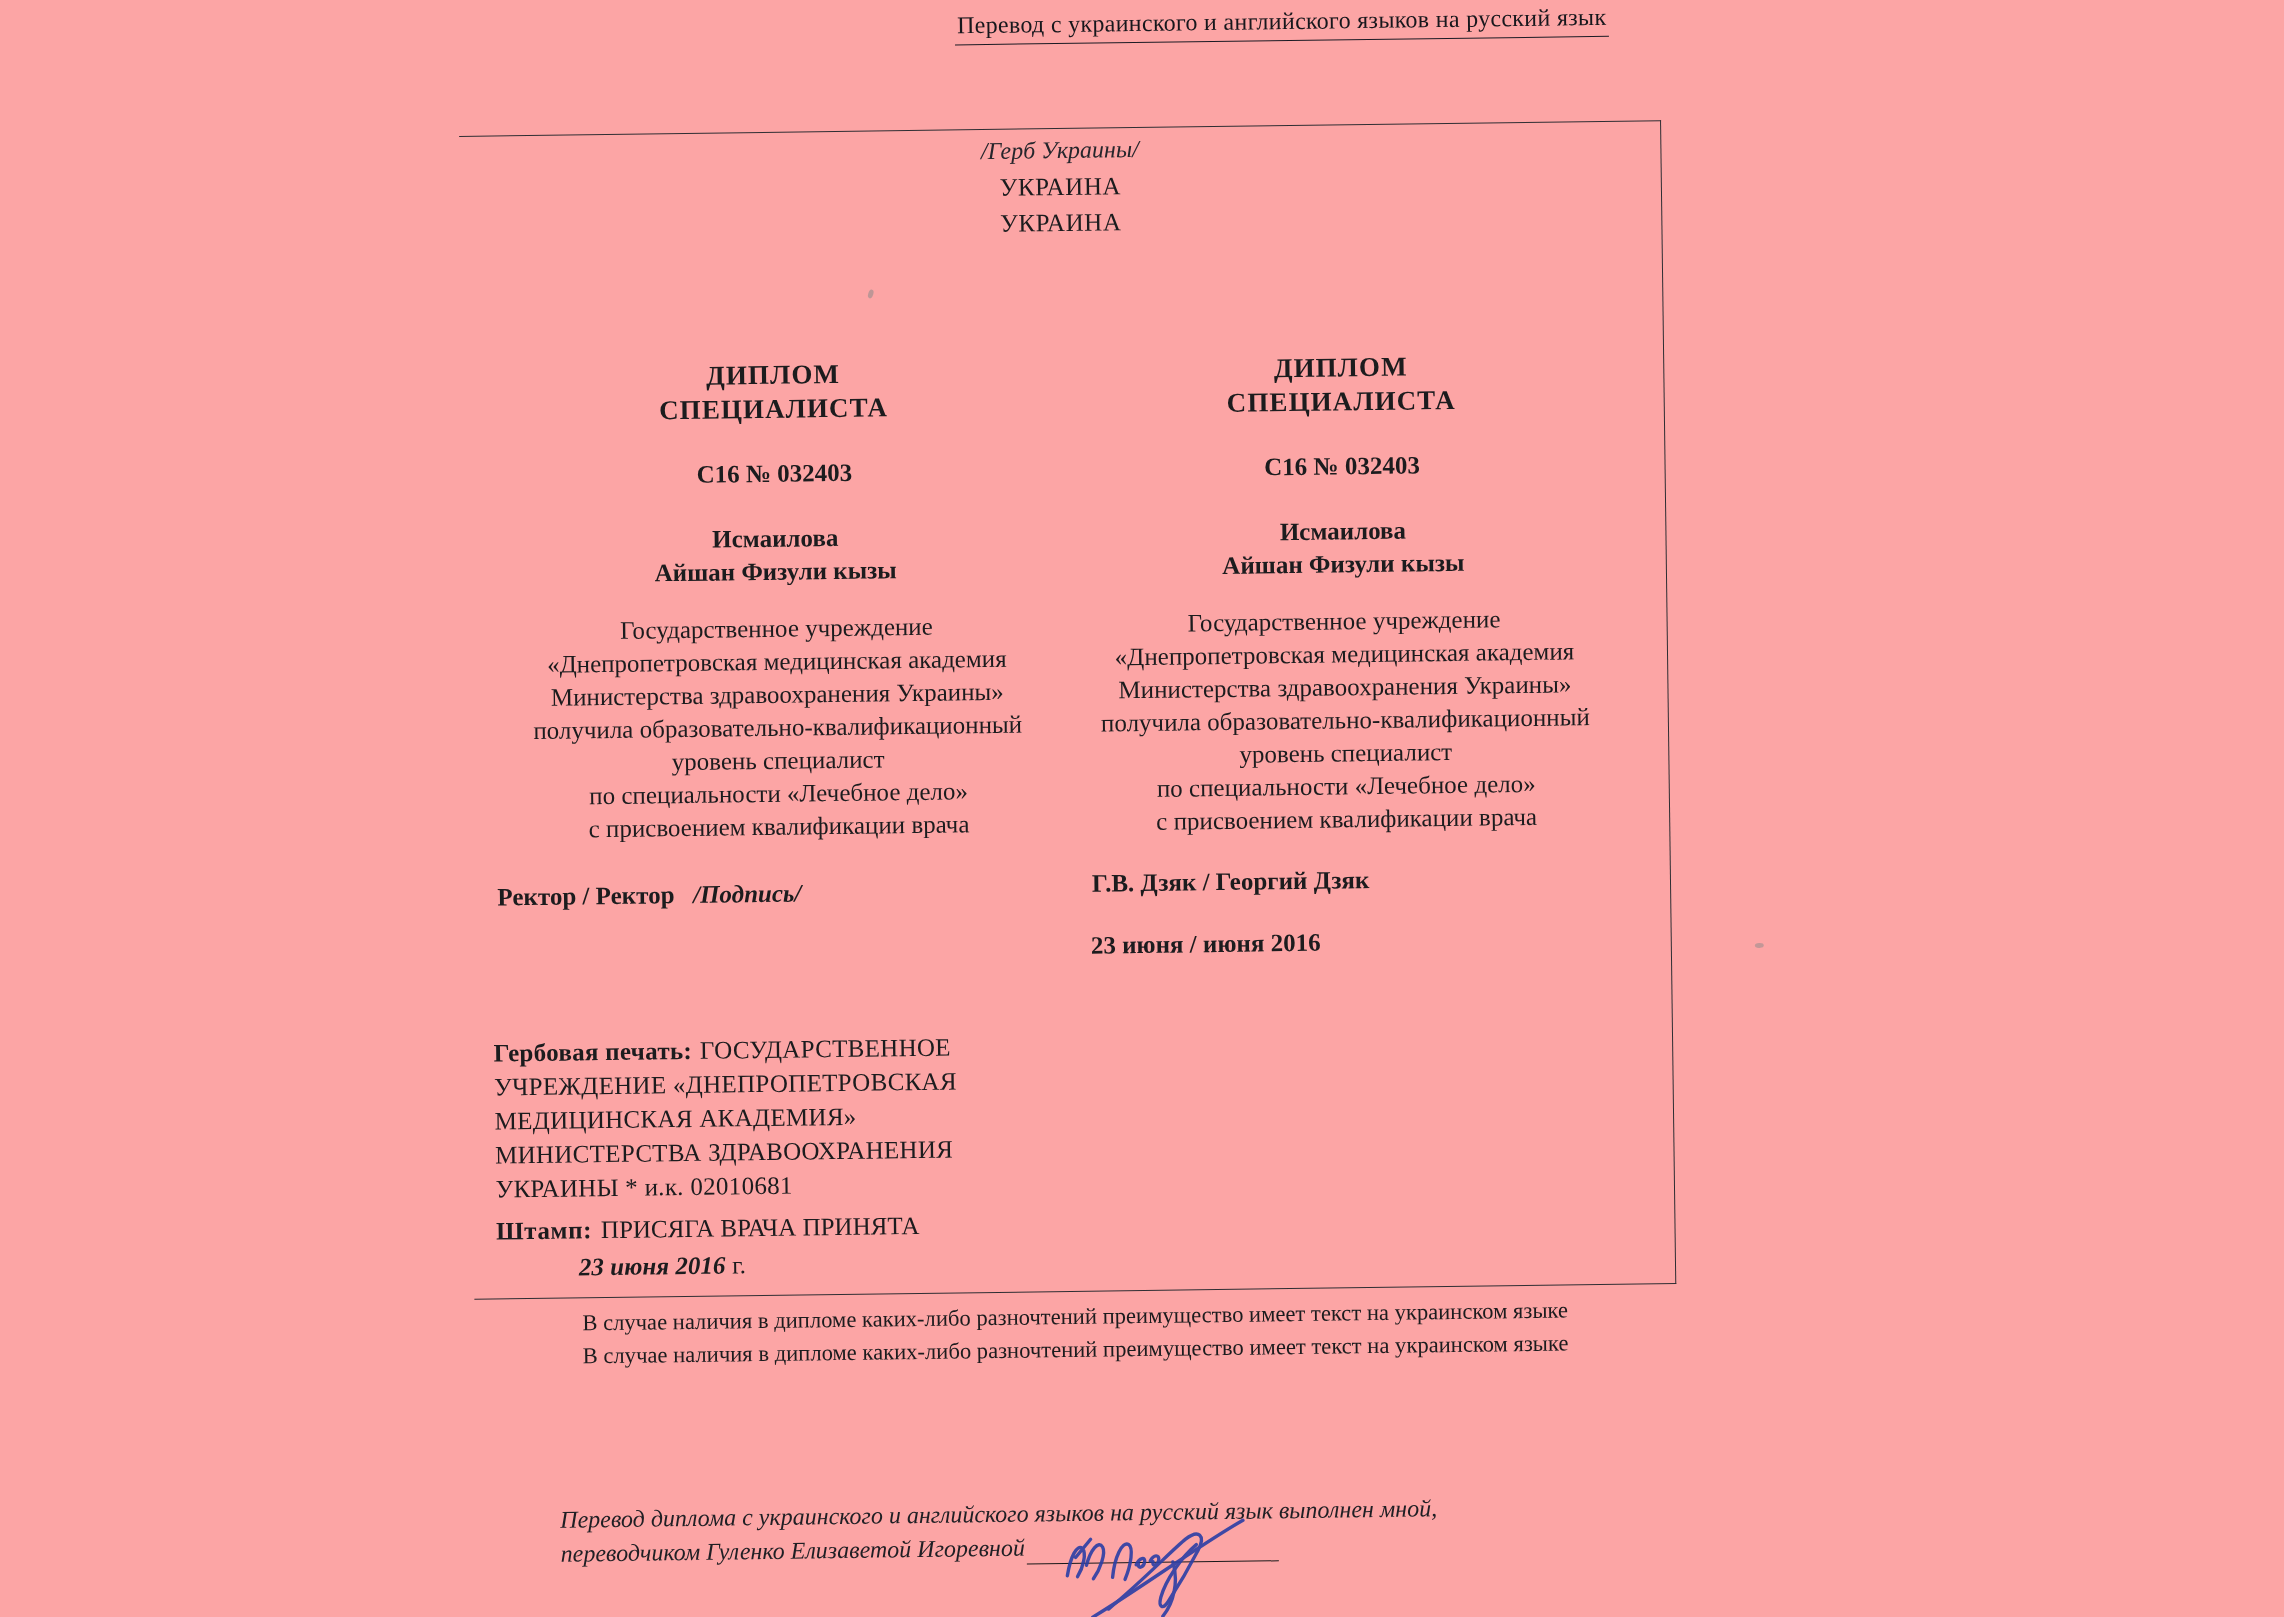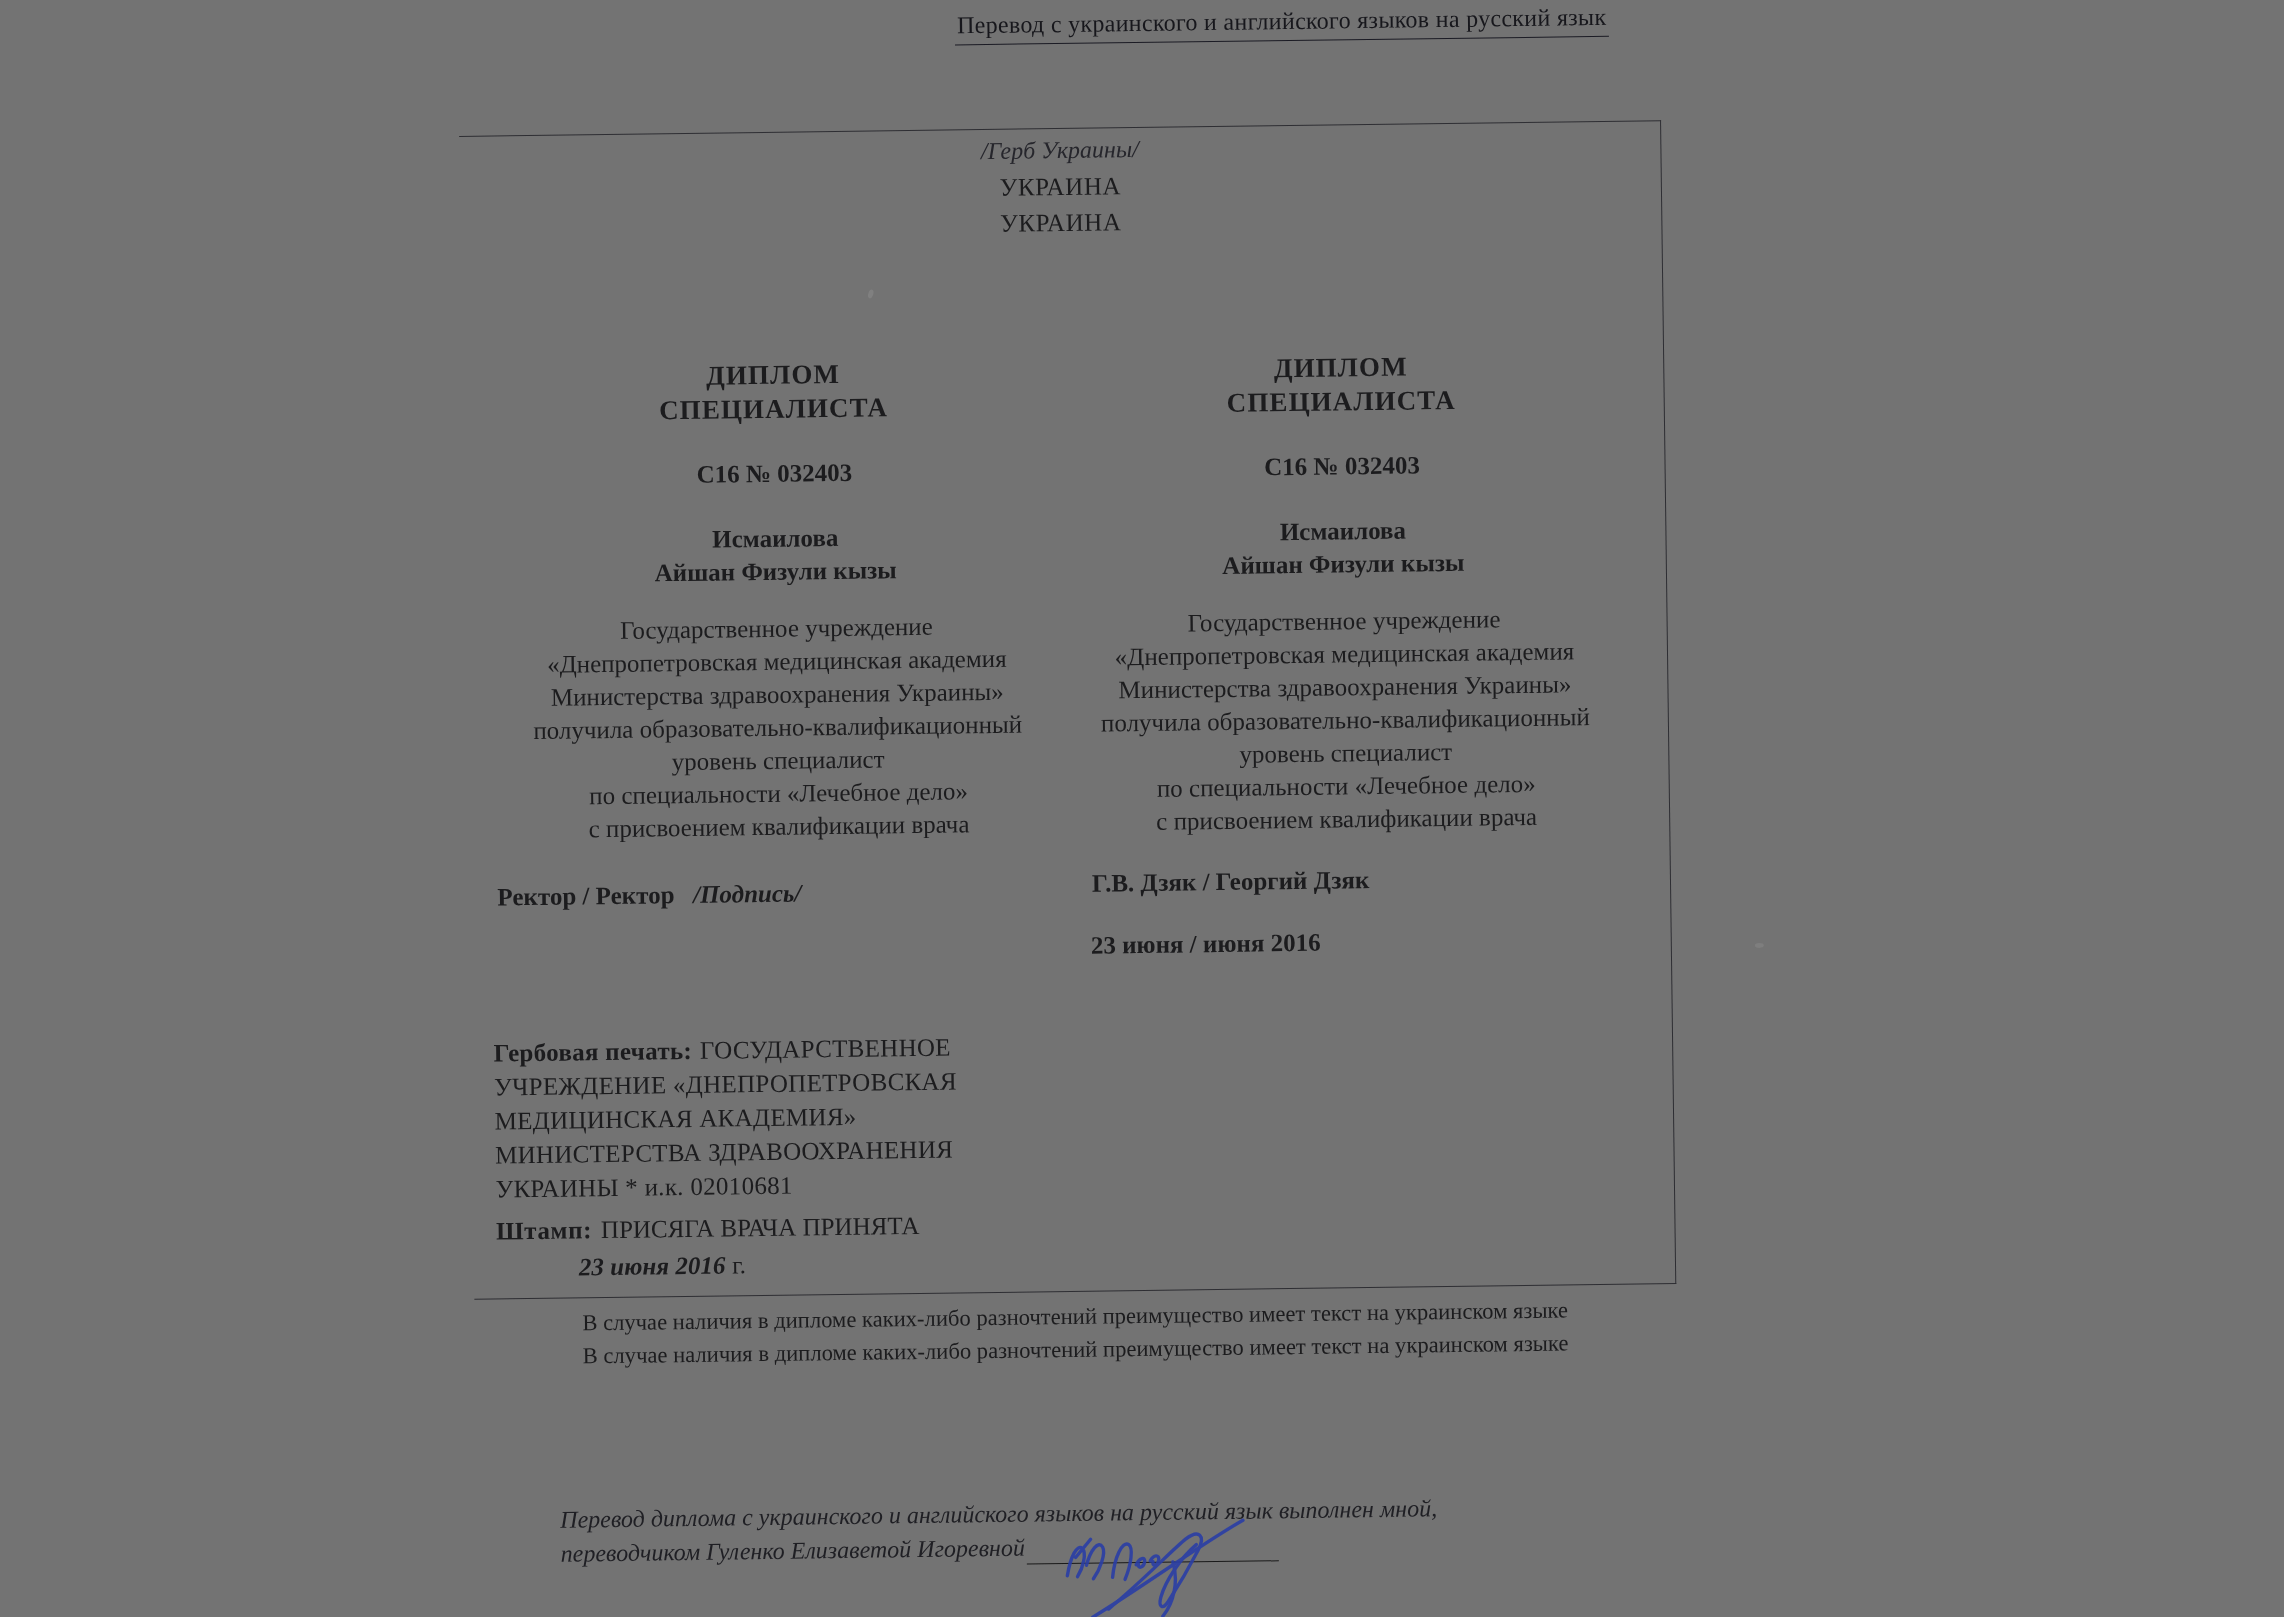--- a/index.html
+++ b/index.html
@@ -3,21 +3,21 @@
 <meta charset="utf-8">
 <style>
   html,body{margin:0;padding:0;}
   body{
     width:2284px;height:1617px;
     background:#ffffff;
     font-family:"Liberation Serif","DejaVu Serif",serif;
     color:#1c1c1e;
     overflow:hidden;
   }
-  #page{position:relative;width:2284px;height:1617px;background:#737373;overflow:hidden;}
+  #page{position:relative;width:2284px;height:1617px;background:#fca5a5;overflow:hidden;}
   
   #scan{position:absolute;inset:0;transform:rotate(-0.75deg);transform-origin:50% 50%;}
 
   .nowrap{white-space:nowrap;}
 
   
   .hdr{position:absolute;left:916px;top:10.2px;width:752px;text-align:center;}
   .hdr span{
     display:inline-block;font-size:24px;letter-spacing:0.3px;
     border-bottom:1.7px solid #1b1b24;padding:0 2.3px 5.1px 2.3px;color:#17171c;

